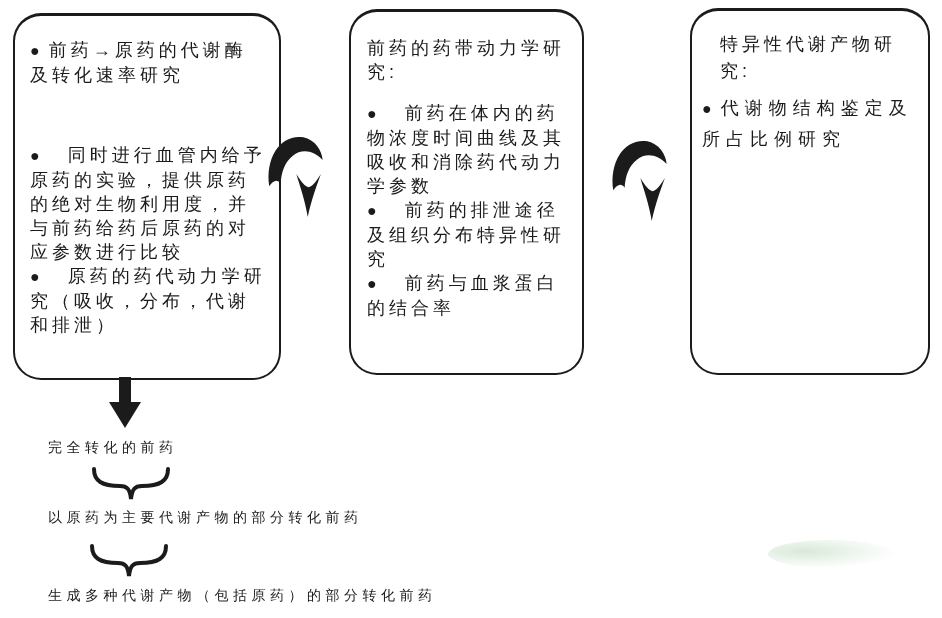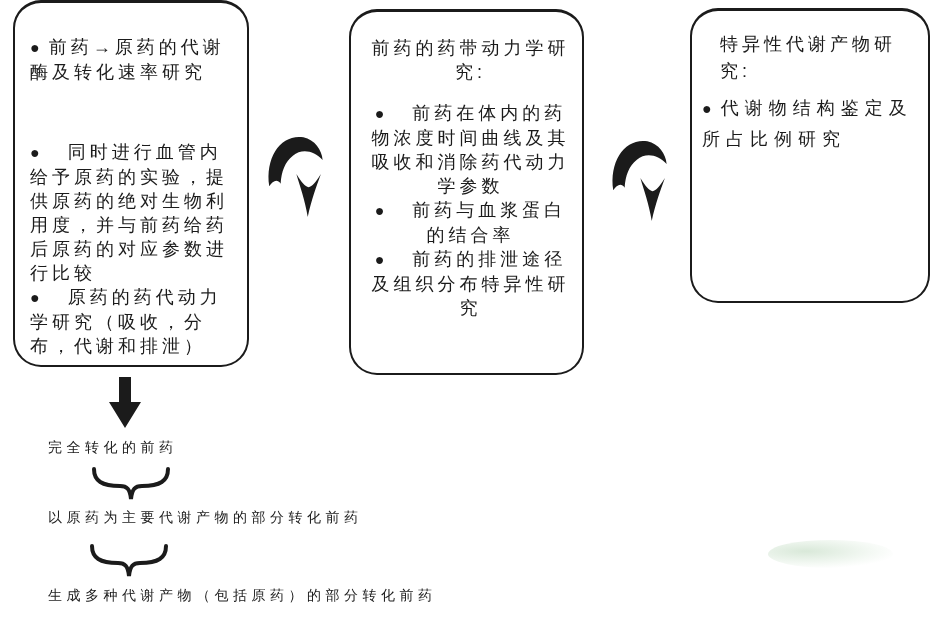--- a/index.html
+++ b/index.html
@@ -9,25 +9,25 @@
     font-family:"Liberation Sans","DejaVu Sans",sans-serif;
   }
   .box{
     position:absolute;background:#ffffff;
     border:2px solid #1b1b1b;border-top-width:3px;
     border-radius:28px;box-sizing:border-box;
   }
   .box p{margin:0;font-size:18px;line-height:24px;letter-spacing:4px;}
   .blt{letter-spacing:0;margin-right:9px;font-size:16px;}
   .blt.wide{margin-right:28px;}
-  #box1{left:13px;top:0;width:236px;height:367px;padding:32px 12px 0 15px;}
+  #box1{left:13px;top:13px;width:268px;height:367px;padding:22px 12px 0 15px;}
   #box1 .p1{margin-bottom:56px;}
-  #box2{left:349px;top:9px;width:235px;height:366px;padding:24px 8px 0 16px;text-align:center;}
+  #box2{left:349px;top:9px;width:235px;height:366px;padding:24px 8px 0 16px;}
   #box2 .ttl{margin-bottom:17px;}
-  #box3{left:690px;top:8px;width:240px;height:295px;padding:20px 6px 0 10px;}
+  #box3{left:690px;top:8px;width:240px;height:367px;padding:20px 6px 0 10px;}
   #box3 .ttl{margin-left:18px;line-height:27px;letter-spacing:4px;margin-bottom:8px;}
   #box3 .b1{line-height:30px;letter-spacing:6px;font-family:Liberation Serif, serif;}
   #box3 .b2{line-height:36px;letter-spacing:6px;margin-top:9px;}
   .arrow-curved{position:absolute;width:70px;height:92px;}
   #carrow1{left:264px;top:128px;}
   #carrow2{left:608px;top:132px;}
   #darrow{position:absolute;left:108px;top:377px;width:34px;height:52px;}
   .blabel{position:absolute;font-size:14px;letter-spacing:4.5px;white-space:nowrap;}
   #blabel1{left:48px;top:439px;}
   #blabel2{left:48px;top:509px;}
@@ -52,22 +52,22 @@
 </div>
 
 <svg id="carrow1" class="arrow-curved" viewBox="0 0 80 104" aria-hidden="true">
   <path d="M 6 66 C 1 32, 20 6, 45 10 C 58 13, 66 24, 67 36 C 57 25, 43 23, 33 31 C 24 38, 20 49, 19 63 C 15 57, 10 60, 6 66 Z" fill="#1b1b1b"></path>
   <path d="M 37 52 C 43 62, 47 66, 51 67 C 55 66, 59 62, 65 52 C 60 66, 54 82, 50 101 C 47 82, 41 66, 37 52 Z" fill="#1b1b1b"></path>
 </svg>
 
 <div class="box" id="box2">
   <p class="ttl">前药的药带动力学研究:</p>
   <p><span class="blt wide">●</span><span>前药在体内的药物浓度时间曲线及其吸收和消除药代动力学参数</span></p>
+  <p><span class="blt wide">●</span><span>前药的排泄途径及组织分布特异性研究</span></p>
   <p><span class="blt wide">●</span><span>前药与血浆蛋白的结合率</span></p>
-  <p><span class="blt wide">●</span><span>前药的排泄途径及组织分布特异性研究</span></p>
 </div>
 
 <svg id="carrow2" class="arrow-curved" viewBox="0 0 80 104" aria-hidden="true">
   <path d="M 6 66 C 1 32, 20 6, 45 10 C 58 13, 66 24, 67 36 C 57 25, 43 23, 33 31 C 24 38, 20 49, 19 63 C 15 57, 10 60, 6 66 Z" fill="#1b1b1b"></path>
   <path d="M 37 52 C 43 62, 47 66, 51 67 C 55 66, 59 62, 65 52 C 60 66, 54 82, 50 101 C 47 82, 41 66, 37 52 Z" fill="#1b1b1b"></path>
 </svg>
 
 <div class="box" id="box3">
   <p class="ttl">特异性代谢产物研究:</p>
   <p class="b1"><span class="blt">●</span><span>代谢物结构鉴定及所占比例研究</span></p>

